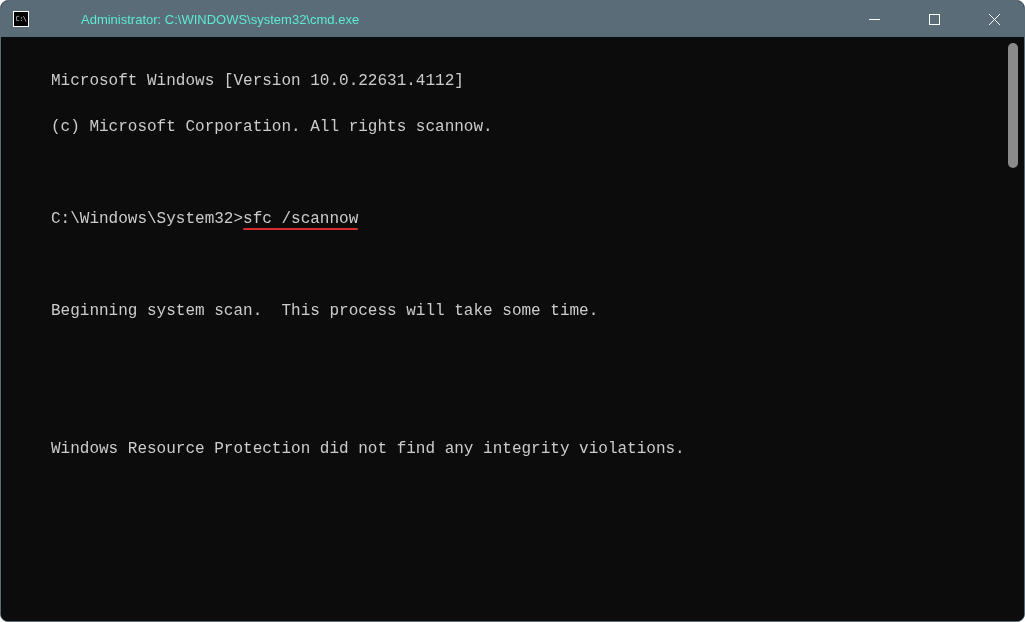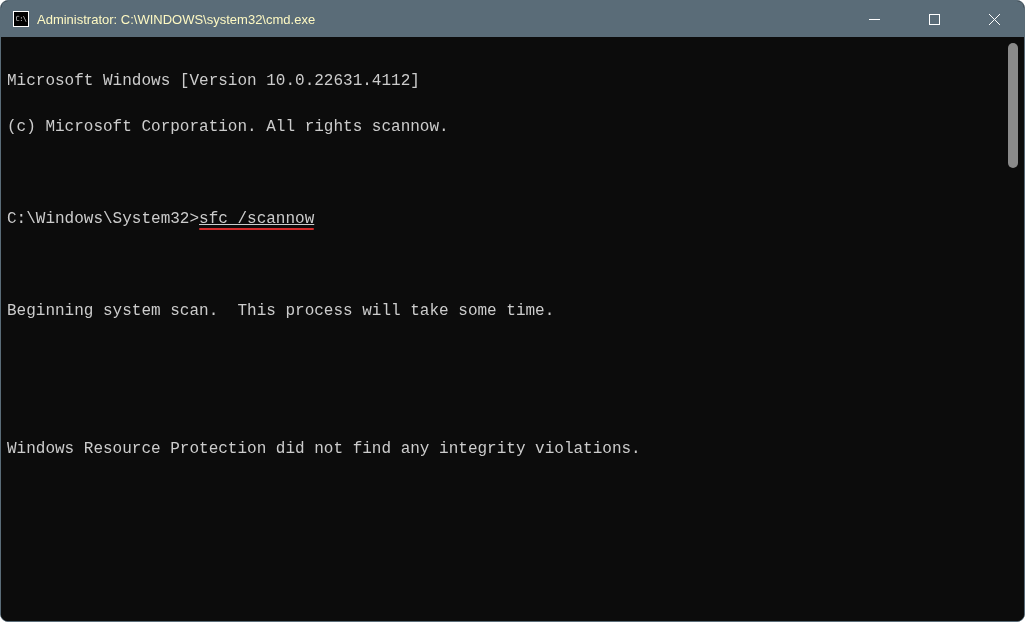--- a/index.html
+++ b/index.html
@@ -36,24 +36,25 @@
       border: 1px solid #fff;
       display: flex;
       align-items: center;
       justify-content: center;
       font-size: 7px;
       color: #ccc;
       font-family: monospace;
       letter-spacing: -0.5px;
     }
     .title-text {
-      color: #fef9c3;
+      color: #5eead4;
       font-size: 13px;
       flex: 1;
       font-weight: 400;
+      margin-left: 44px;
     }
     .win-controls {
       display: flex;
       height: 100%;
     }
     .win-btn {
       width: 60px;
       height: 100%;
       display: flex;
       align-items: center;
@@ -94,24 +95,23 @@
     }
     .scroll-thumb {
       position: absolute;
       top: 0;
       left: 2px;
       width: 10px;
       height: 125px;
       background: #8a8a8a;
       border-radius: 5px;
     }
-    .line { display: block; }
+    .line { display: block; margin-left: 44px; }
     .underline-red {
       position: relative;
-      text-decoration: underline;
     }
     .underline-red::after {
       content: "";
       position: absolute;
       left: 0; right: 0;
       bottom: -2px;
       height: 2.5px;
       background: #d62d2d;
       border-radius: 1px;
     }

